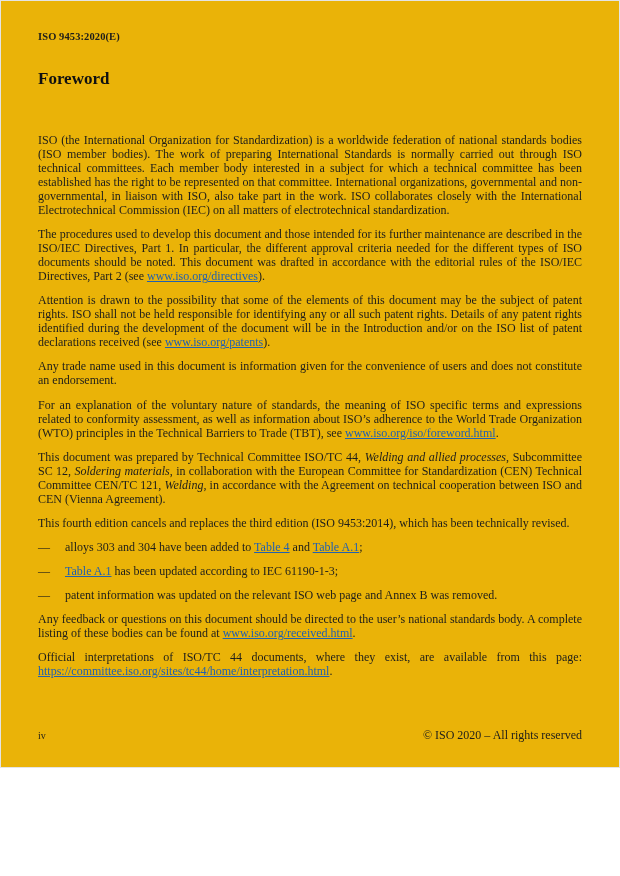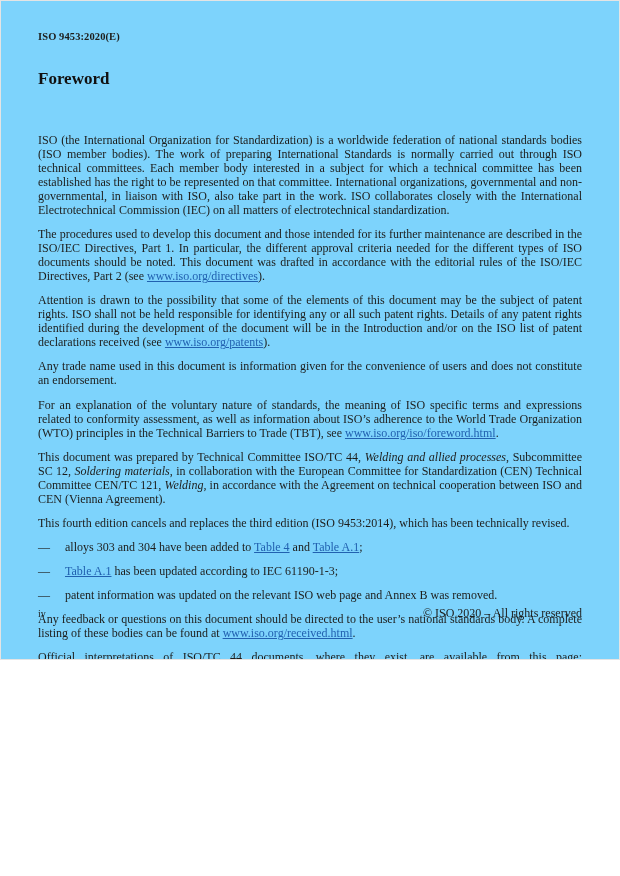--- a/index.html
+++ b/index.html
@@ -4,22 +4,22 @@
 <style>
   * { margin: 0; padding: 0; box-sizing: border-box; }
   html, body { background: #ffffff; }
   body {
     width: 620px; height: 876px;
     font-family: "Liberation Serif", serif;
     color: #1d1d1b;
   }
   .page {
     position: relative;
-    width: 620px; height: 660px;
-    background: #7dd3fc;
+    width: 620px; height: 768px;
+    background: #eab308;
     border: 1px solid #e4e4e4;
     padding: 30px 37px;
     overflow: hidden;
   }
   .doc-header {
     font-weight: bold;
     font-size: 10.5px;
     letter-spacing: 0.1px;
   }
   .title {
@@ -47,21 +47,21 @@
     left: 0;
     top: 0;
   }
   .italic { font-style: italic; }
   a.doc-link {
     color: var(--link-color, #2161b0);
     cursor: pointer;
   }
   .footer {
     position: absolute;
-    left: 37px; right: 37px; bottom: 38px;
+    left: 37px; right: 37px; bottom: 24px;
     display: flex;
     justify-content: space-between;
     align-items: baseline;
     gap: 28px;
   }
   .page-num { font-size: 10px; }
   .copyright { font-size: 12px; }
 </style>
 </head>
 <body>

